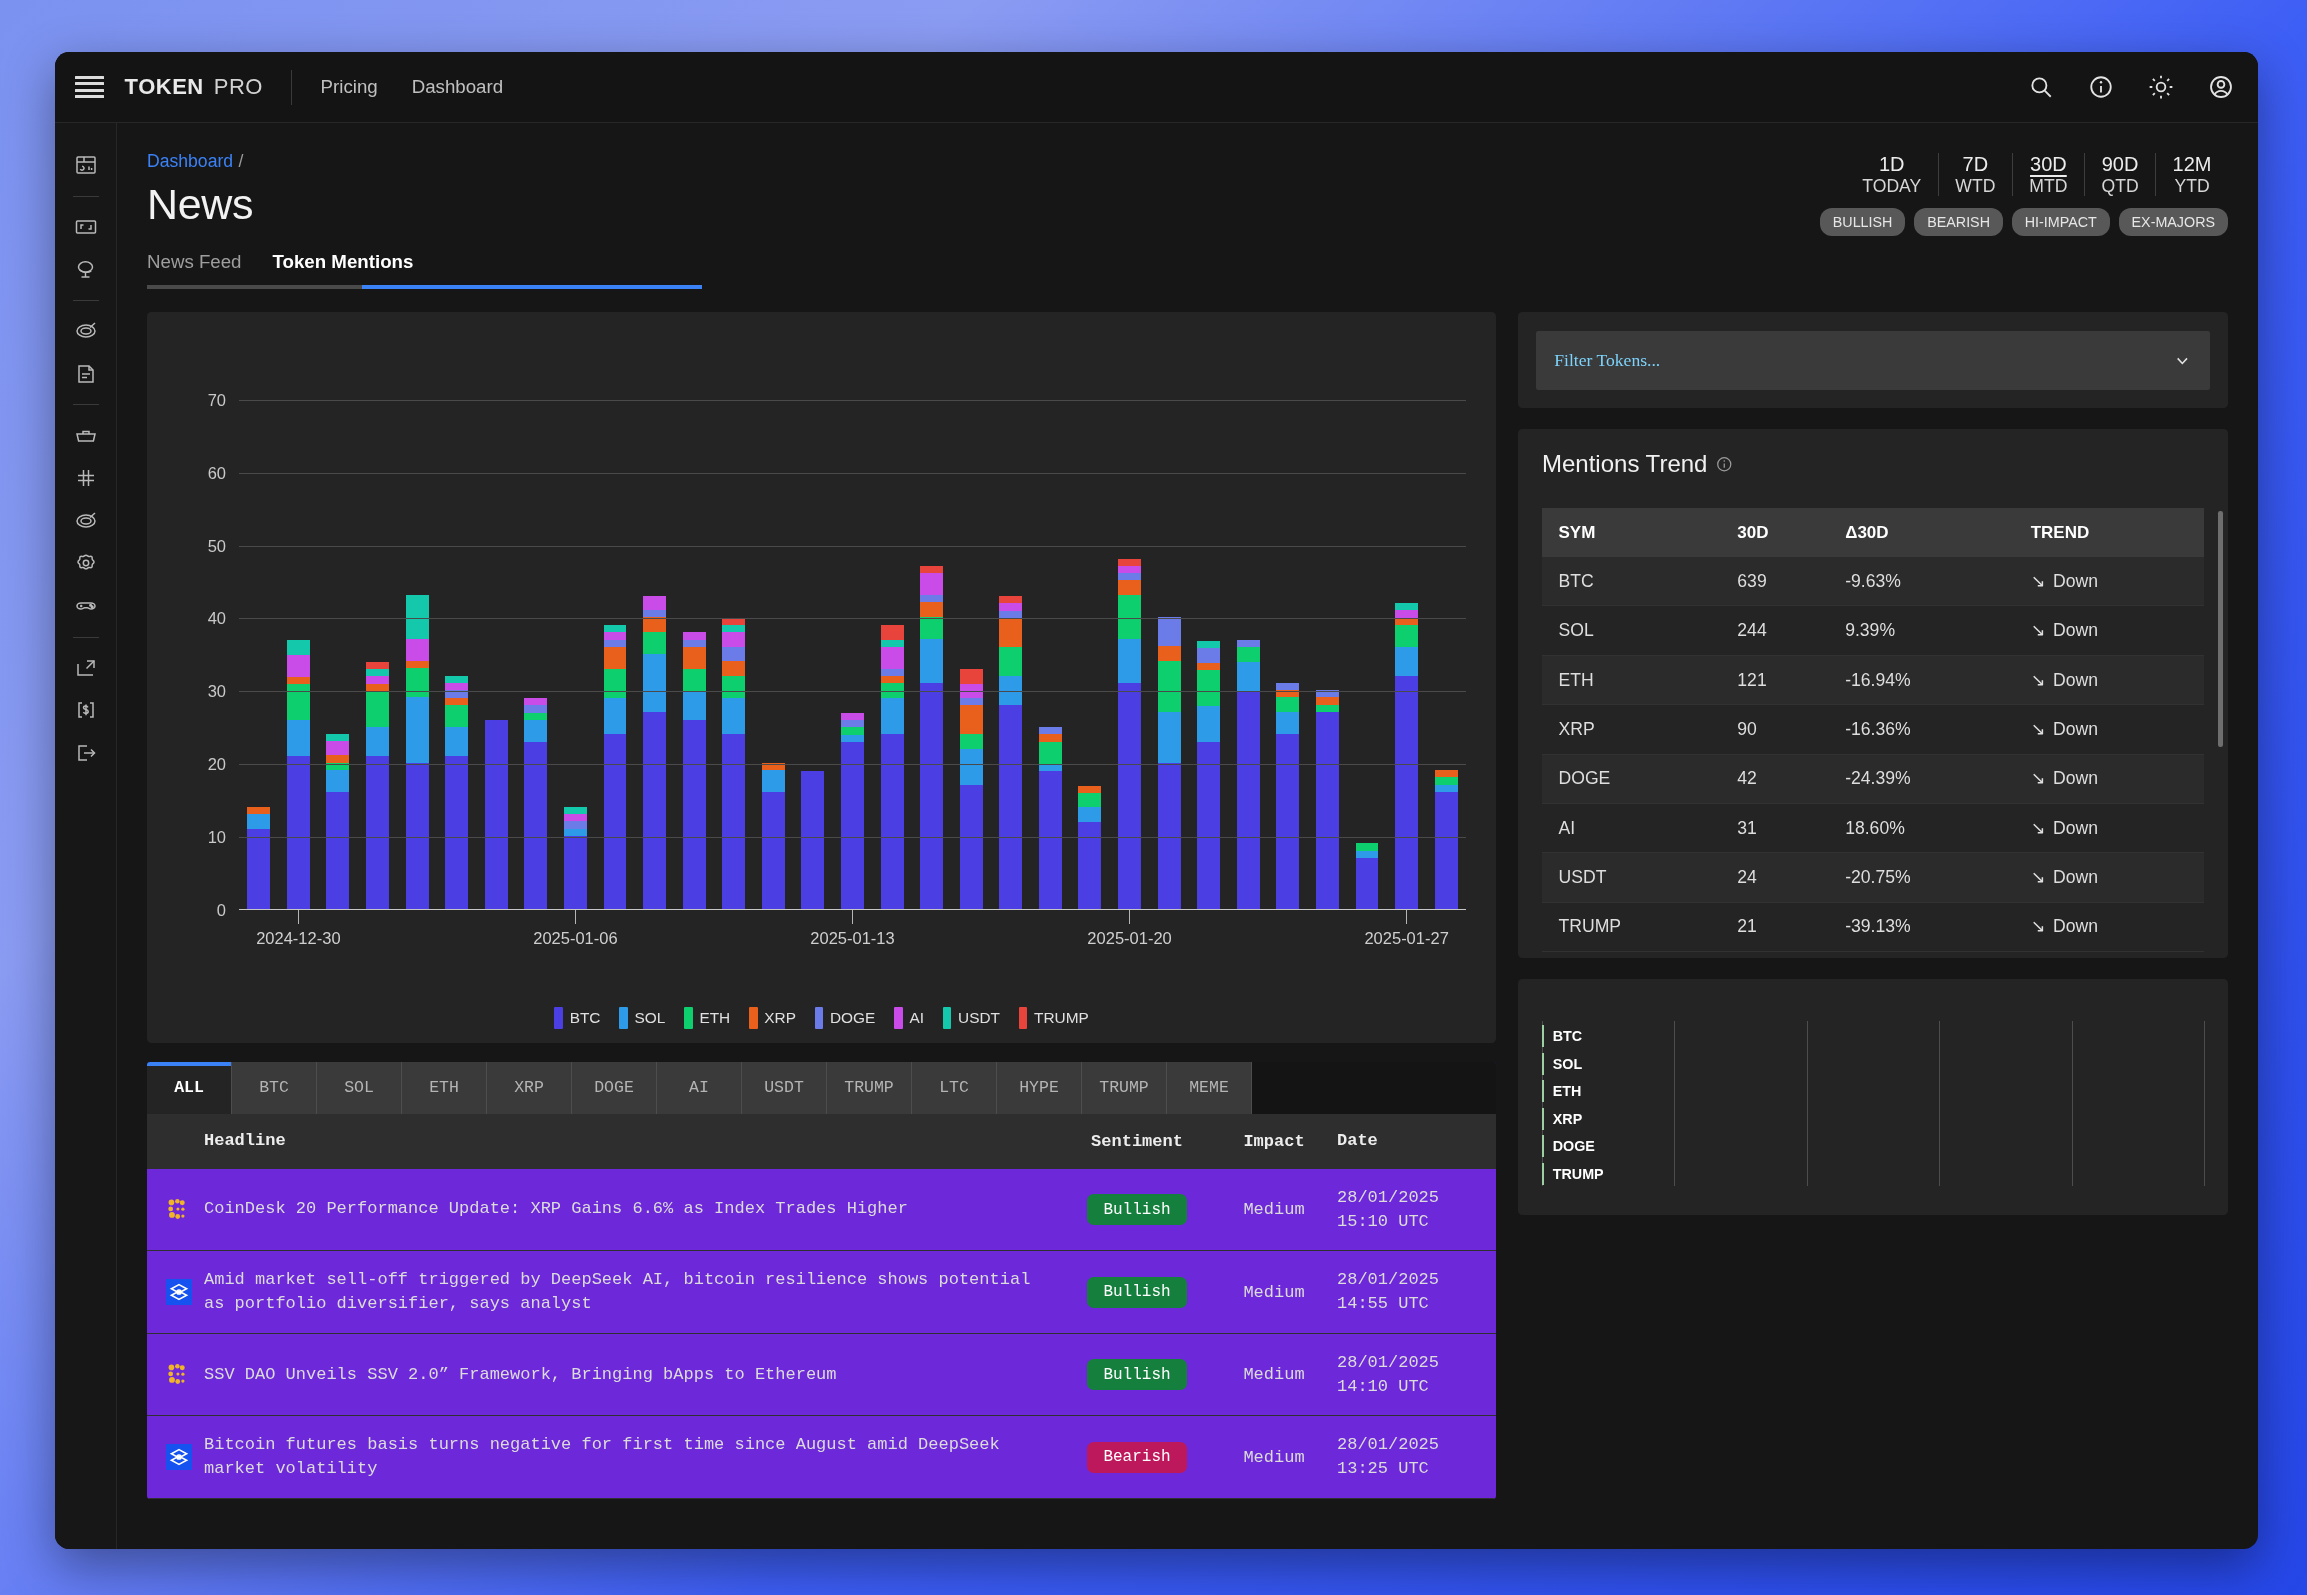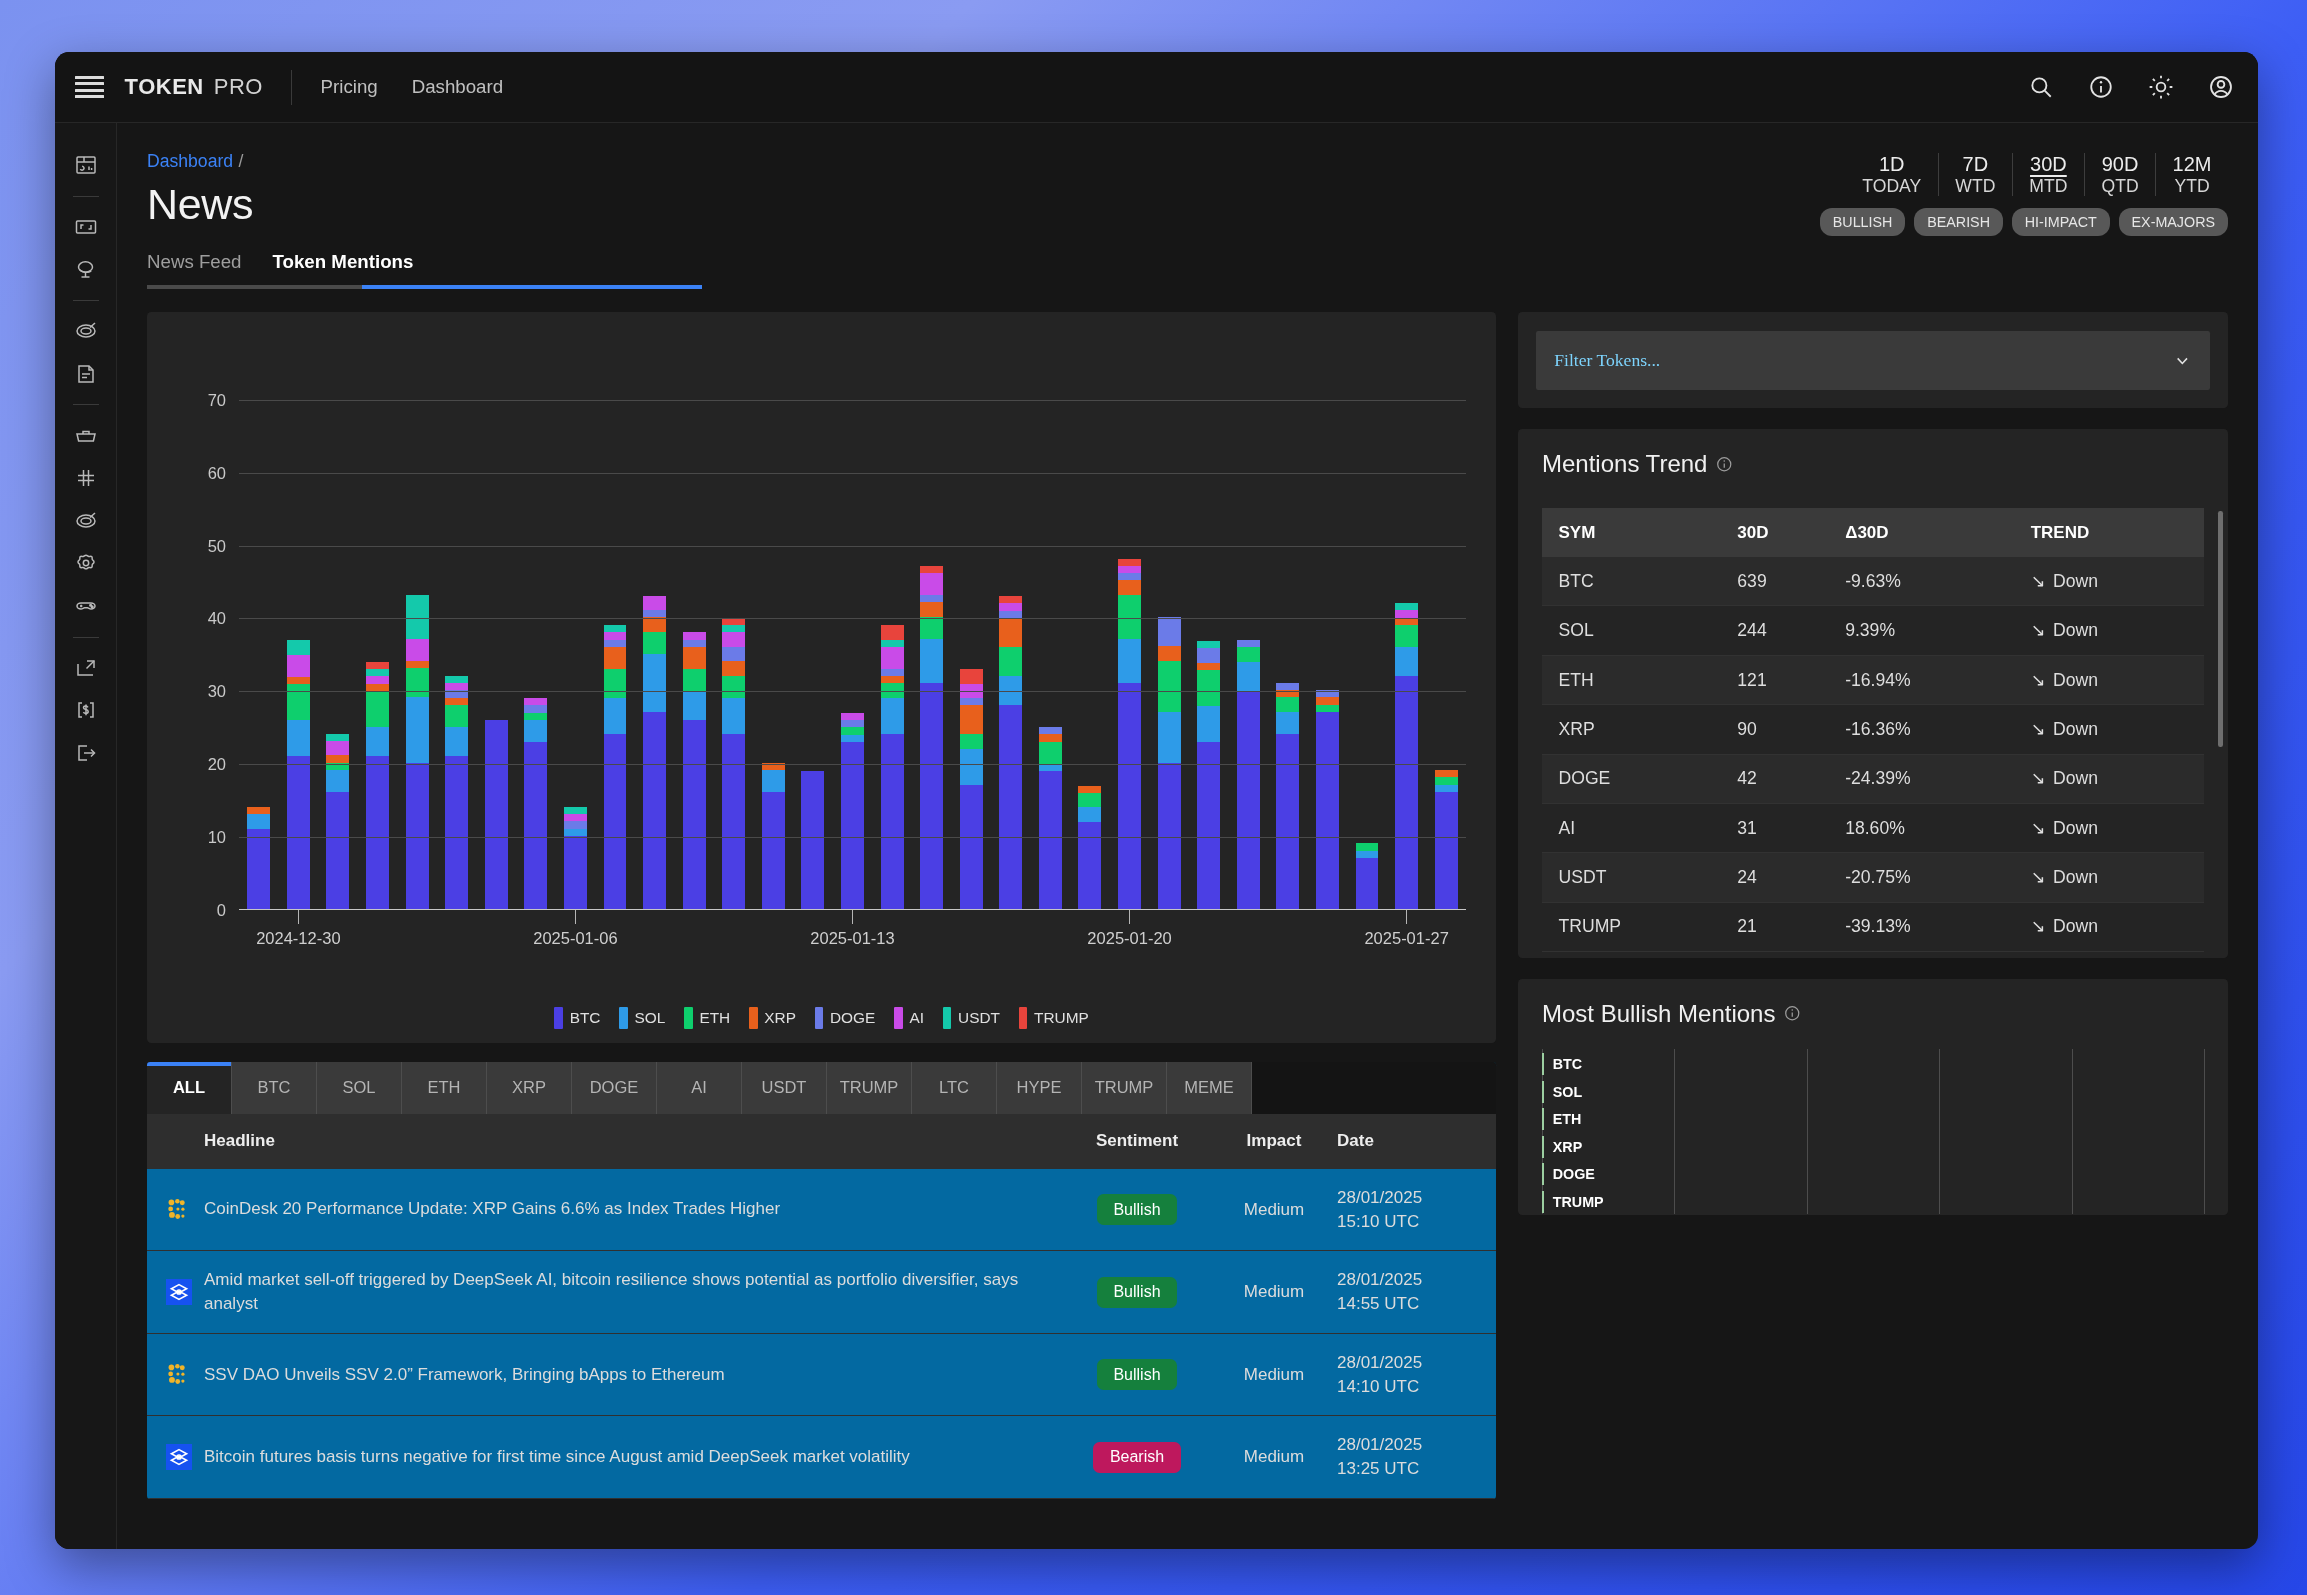--- a/index.html
+++ b/index.html
@@ -113,21 +113,21 @@
   .seg { width:100%; }
   .ticks { position:absolute; left:0; right:0; top:100%; height:14.3px; }
   .tick { position:absolute; top:0; width:1.1px; height:14.3px; background:#b5b5b5; }
   .xlabels { position:absolute; left:0; right:0; top:calc(100% + 18.7px); height:24px; }
   .xlab { position:absolute; font-size:16.5px; color:#cfcfcf; transform:translateX(-50%); white-space:nowrap; }
   .legend { position:absolute; left:0; right:0; bottom:14.3px; display:flex; justify-content:center; gap:18.7px; }
   .lgitem { display:flex; align-items:center; gap:6.6px; font-size:15.4px; color:#e0e0e0; cursor:pointer;}
   .lgsw { width:8.8px; height:22px; border-radius:1.1px; }
 
   
-  .newscard { margin-top:18.7px; background:#0369a1; border-radius:3.3px; overflow:hidden; }
+  .newscard { margin-top:18.7px; background:#6d28d9; border-radius:3.3px; overflow:hidden;font-family:Liberation Mono, monospace; }
   .ttabs { display:flex; background:#141414; }
   .ttab { padding:16.5px 0; width:85px; text-align:center; font-size:16.5px; color:#b4b4b4; background:#3a3a3a; border-right:0.5px solid #4d4d4d; cursor:pointer; position:relative;}
   .ttab.active { background:#242424; color:#ffffff; font-weight:700; }
   .ttab.active::before { content:""; position:absolute; left:0; right:0; top:0; height:3.8px; background:#3b82f6; }
   .ttabsfill { flex:1; background:#141414; }
 
   .ntable { width:100%; border-collapse:collapse; }
   .ntable thead th { background:#2e2e2e; color:#ededed; font-size:17px; font-weight:700; text-align:left; padding:15.4px 0; }
   .ntable thead th.c { text-align:center; }
   .ntable tbody td { border-bottom:0.5px solid #303030; padding:16.5px 0; vertical-align:middle; font-size:17px; color:#dcdcdc; }
@@ -939,30 +939,20 @@
                       <td>21</td>
                       <td class="down">-39.13%</td>
                       <td class="trendcell"><span class="arw">↘</span><span>Down</span></td>
                     </tr>
                   </tbody>
             </table>
             <div class="scroll"></div>
           </div>
 
           <div class="bullcard">
-            <div class="cardtitle">
-              <span>Most Bullish Mentions</span>
-              <span class="infoi">
-                    <svg viewBox="0 0 24 24" fill="none" stroke="currentColor" stroke-width="1.8">
-                      <circle cx="12" cy="12" r="9.5"></circle>
-                      <line x1="12" y1="11" x2="12" y2="17"></line>
-                      <circle cx="12" cy="7.3" r="1.2" fill="currentColor" stroke="none"></circle>
-                    </svg>
-                  </span>
-            </div>
             <div class="hplot" id="hplot">
                   <div class="vgrid" style="left: 0%;"></div>
                   <div class="vgrid" style="left: 20%;"></div>
                   <div class="vgrid" style="left: 40%;"></div>
                   <div class="vgrid" style="left: 60%;"></div>
                   <div class="vgrid" style="left: 80%;"></div>
                   <div class="vgrid" style="left: 100%;"></div>
                   <div class="hrow" style="top: 4.4px;">
                     <div class="hbar" style="width: calc(86.1765%);"></div>
                     <div class="hlab">BTC</div>

